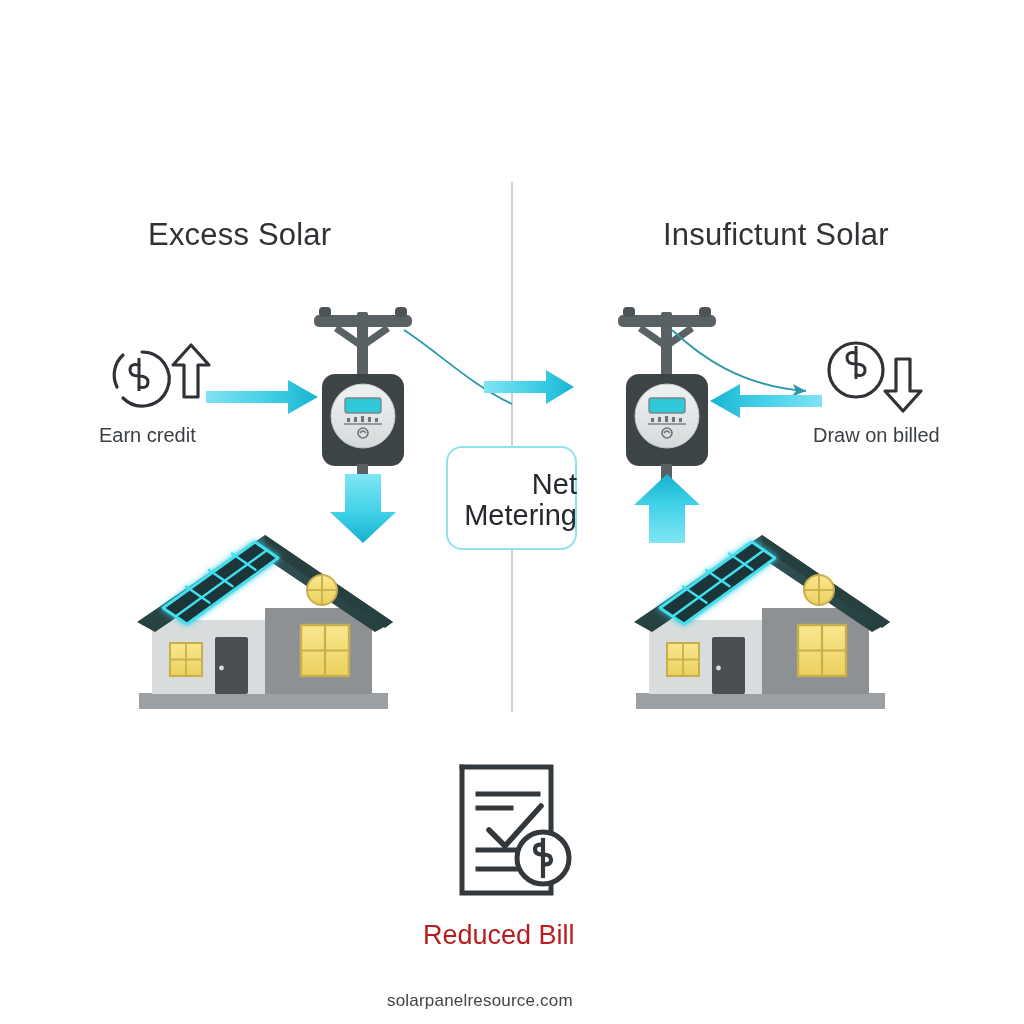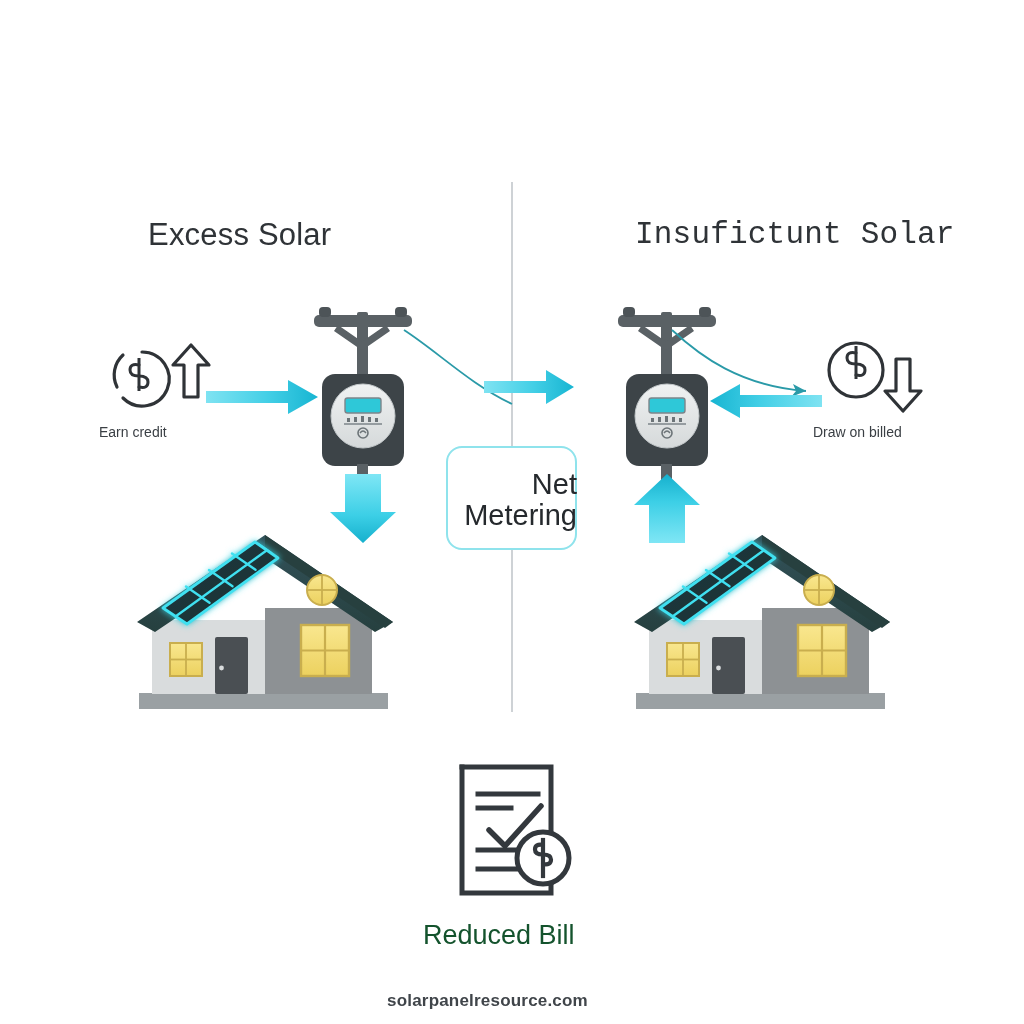--- a/index.html
+++ b/index.html
@@ -32,39 +32,39 @@
     position: absolute;
     white-space: nowrap;
     color: #2f3337;
   }
   .title {
     font-size: 31px;
     font-weight: 400;
     letter-spacing: 0.2px;
   }
   .caption {
-    font-size: 14px;
+    font-size: 20px;
     font-weight: 400;
     color: #3a3f44;
   }
   .badge-text {
     font-size: 29px;
     font-weight: 400;
     color: #25292d;
     text-align: right;
     line-height: 1.08;
   }
   .bottom-label {
     font-size: 27px;
     font-weight: 400;
-    color: #14532d;
+    color: #b91c1c;
   }
   .site-url {
     font-size: 17px;
-    font-weight: 700;
+    font-weight: 400;
     color: #40454a;
     letter-spacing: 0.2px;
   }
   .netmeter-badge {
     position: absolute;
     left: 446px;
     top: 434px;
     width: 131px;
     height: 104px;
     background: #ffffff;
@@ -331,21 +331,21 @@
       <line x1="478" y1="838" x2="522" y2="838"></line>
       <line x1="478" y1="857" x2="522" y2="857"></line>
       <circle cx="543" cy="846" r="26" stroke-width="5" fill="#ffffff"></circle>
       <path d="M543 833 q-8 -1.5 -8 4.5 q0 5 8 5 q8 0 8 5 q0 6 -8 4.5" stroke-width="4.2" stroke-linecap="round"></path>
       <line x1="543" y1="828" x2="543" y2="864" stroke-width="4.2"></line>
     </g>
   </svg>
 
   <div class="txt title" style="left:148px; top:205px;">Excess Solar</div>
 
-  <div class="txt title" style="left:635px; top:205px;font-family:Liberation Mono, monospace;">Insufictunt Solar</div>
+  <div class="txt title" style="left:663px; top:205px;">Insufictunt Solar</div>
 
   <div class="txt caption" style="left:99px; top:412px;">Earn credit</div>
 
   <div class="txt caption" style="left:813px; top:412px;">Draw on billed</div>
 
   <div class="netmeter-badge"></div>
   <div class="badge-stack">
     <div class="badge-text">Net</div>
     <div class="badge-text">Metering</div>
   </div>

